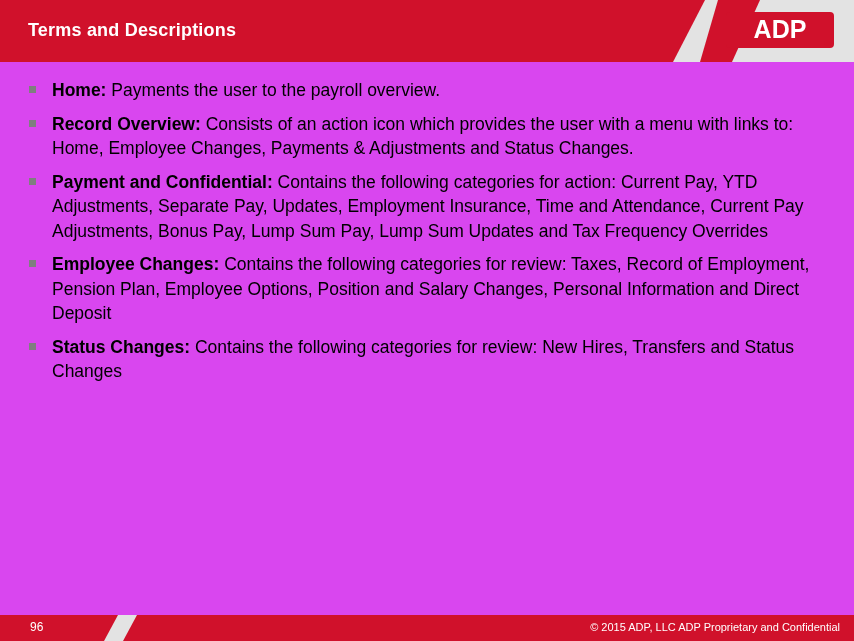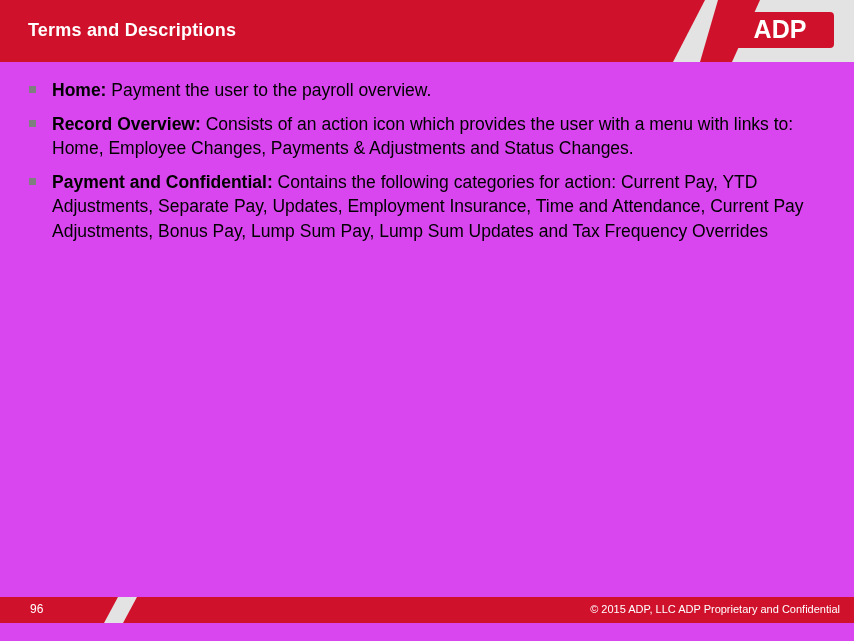--- a/index.html
+++ b/index.html
@@ -96,21 +96,21 @@
     background: #7f7f7f;
   }
   .term { font-weight: bold; }
 
   
   .footer {
     position: absolute;
     left: 0;
     bottom: 0;
     width: 854px;
-    height: 44px;
+    height: 26px;
   }
   .footer-band {
     position: absolute;
     left: 0; top: 0;
     width: 854px;
     height: 26px;
     background: #e3e3e3;
   }
   .footer-red-left {
     position: absolute;
@@ -160,29 +160,37 @@
         <rect x="36" y="16" width="36" height="4" fill="#ffffff" opacity="0"></rect>
       </svg>
       <span class="logo-reg">®</span>
     </div>
   </div>
 
   <div class="body-area">
     <ul class="bullets">
       <li>
         <span class="marker"></span>
-        <span class="term">Home:</span><span> Payment the user to the payroll overview.</span>
+        <span class="term">Home:</span><span> Payments the user to the payroll overview.</span>
       </li>
       <li>
         <span class="marker"></span>
         <span class="term">Record Overview:</span><span> Consists of an action icon which provides the user with a menu with links to: Home, Employee Changes, Payments &amp; Adjustments and Status Changes.</span>
       </li>
       <li>
         <span class="marker"></span>
         <span class="term">Payment and Confidential:</span><span> Contains the following categories for action: Current Pay, YTD Adjustments, Separate Pay, Updates, Employment Insurance, Time and Attendance, Current Pay Adjustments, Bonus Pay, Lump Sum Pay, Lump Sum Updates and Tax Frequency Overrides</span>
+      </li>
+      <li>
+        <span class="marker"></span>
+        <span class="term">Employee Changes:</span><span> Contains the following categories for review: Taxes, Record of Employment, Pension Plan, Employee Options, Position and Salary Changes, Personal Information and Direct Deposit</span>
+      </li>
+      <li>
+        <span class="marker"></span>
+        <span class="term">Status Changes:</span><span> Contains the following categories for review: New Hires, Transfers and Status Changes</span>
       </li>
     </ul>
   </div>
 
   <div class="footer">
     <div class="footer-band"></div>
     <div class="footer-red-left"></div>
     <div class="footer-red-right"></div>
     <div class="page-number">96</div>
     <div class="copyright">© 2015 ADP, LLC ADP Proprietary and Confidential</div>

